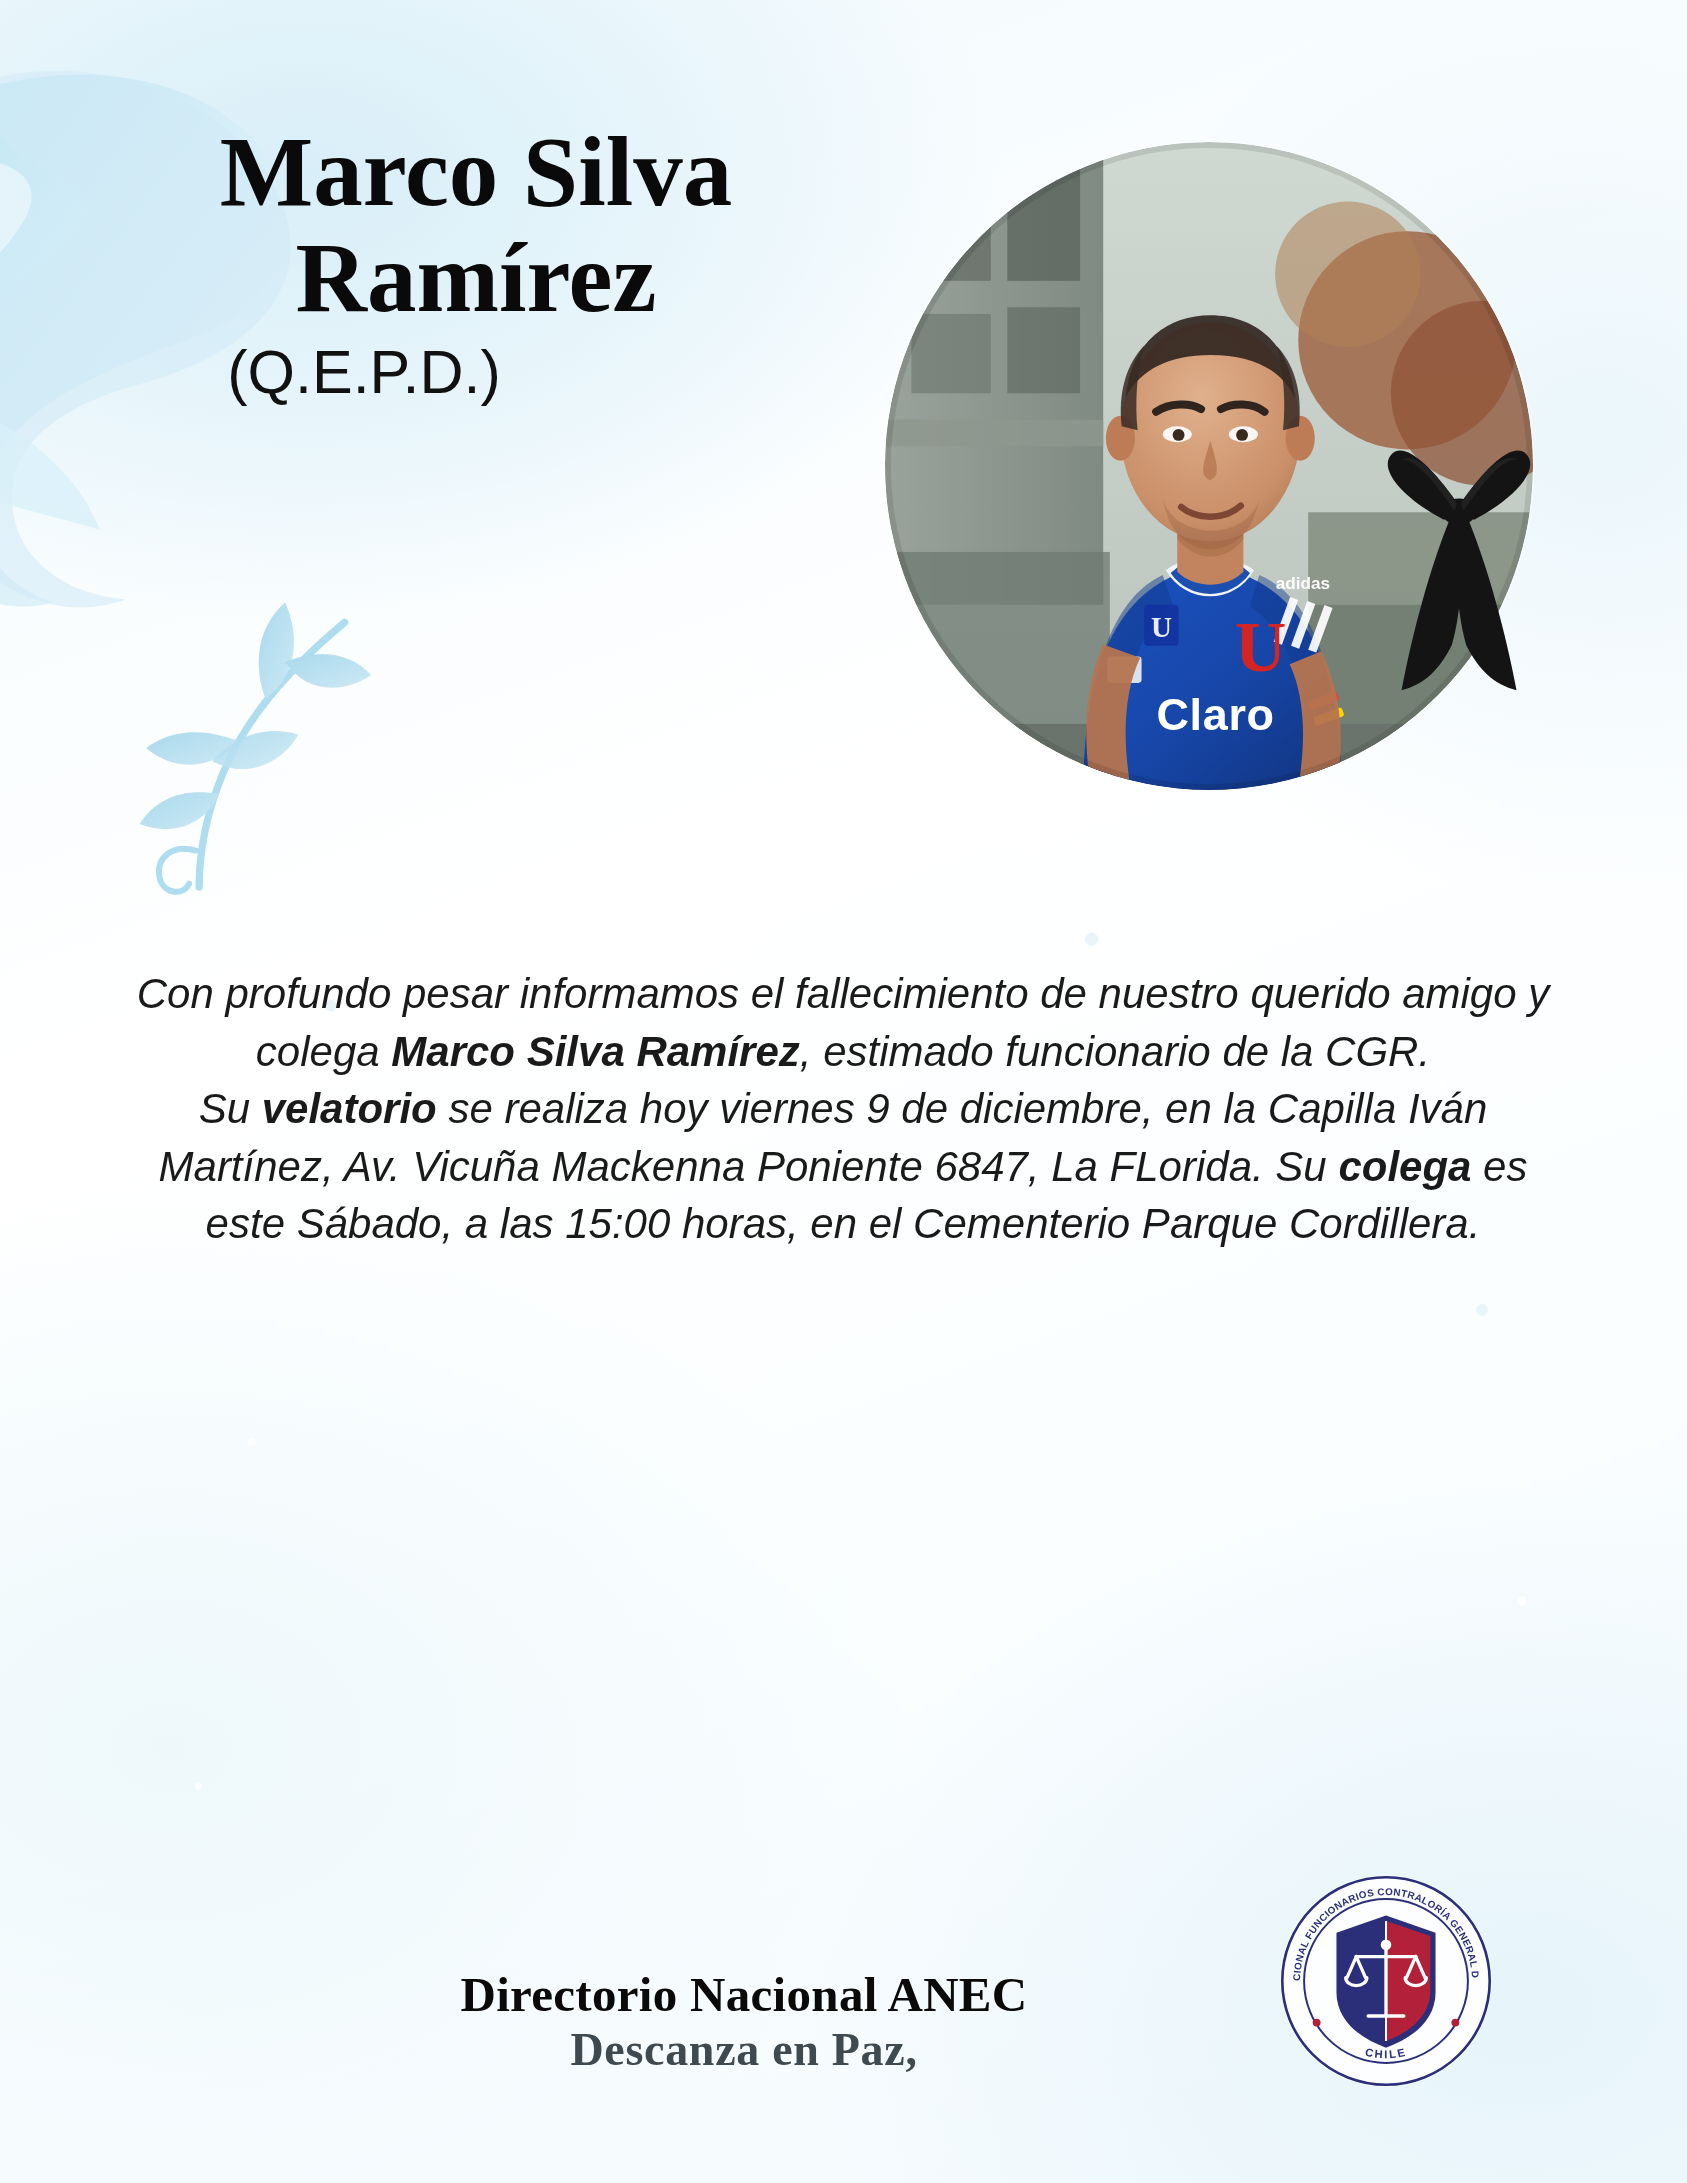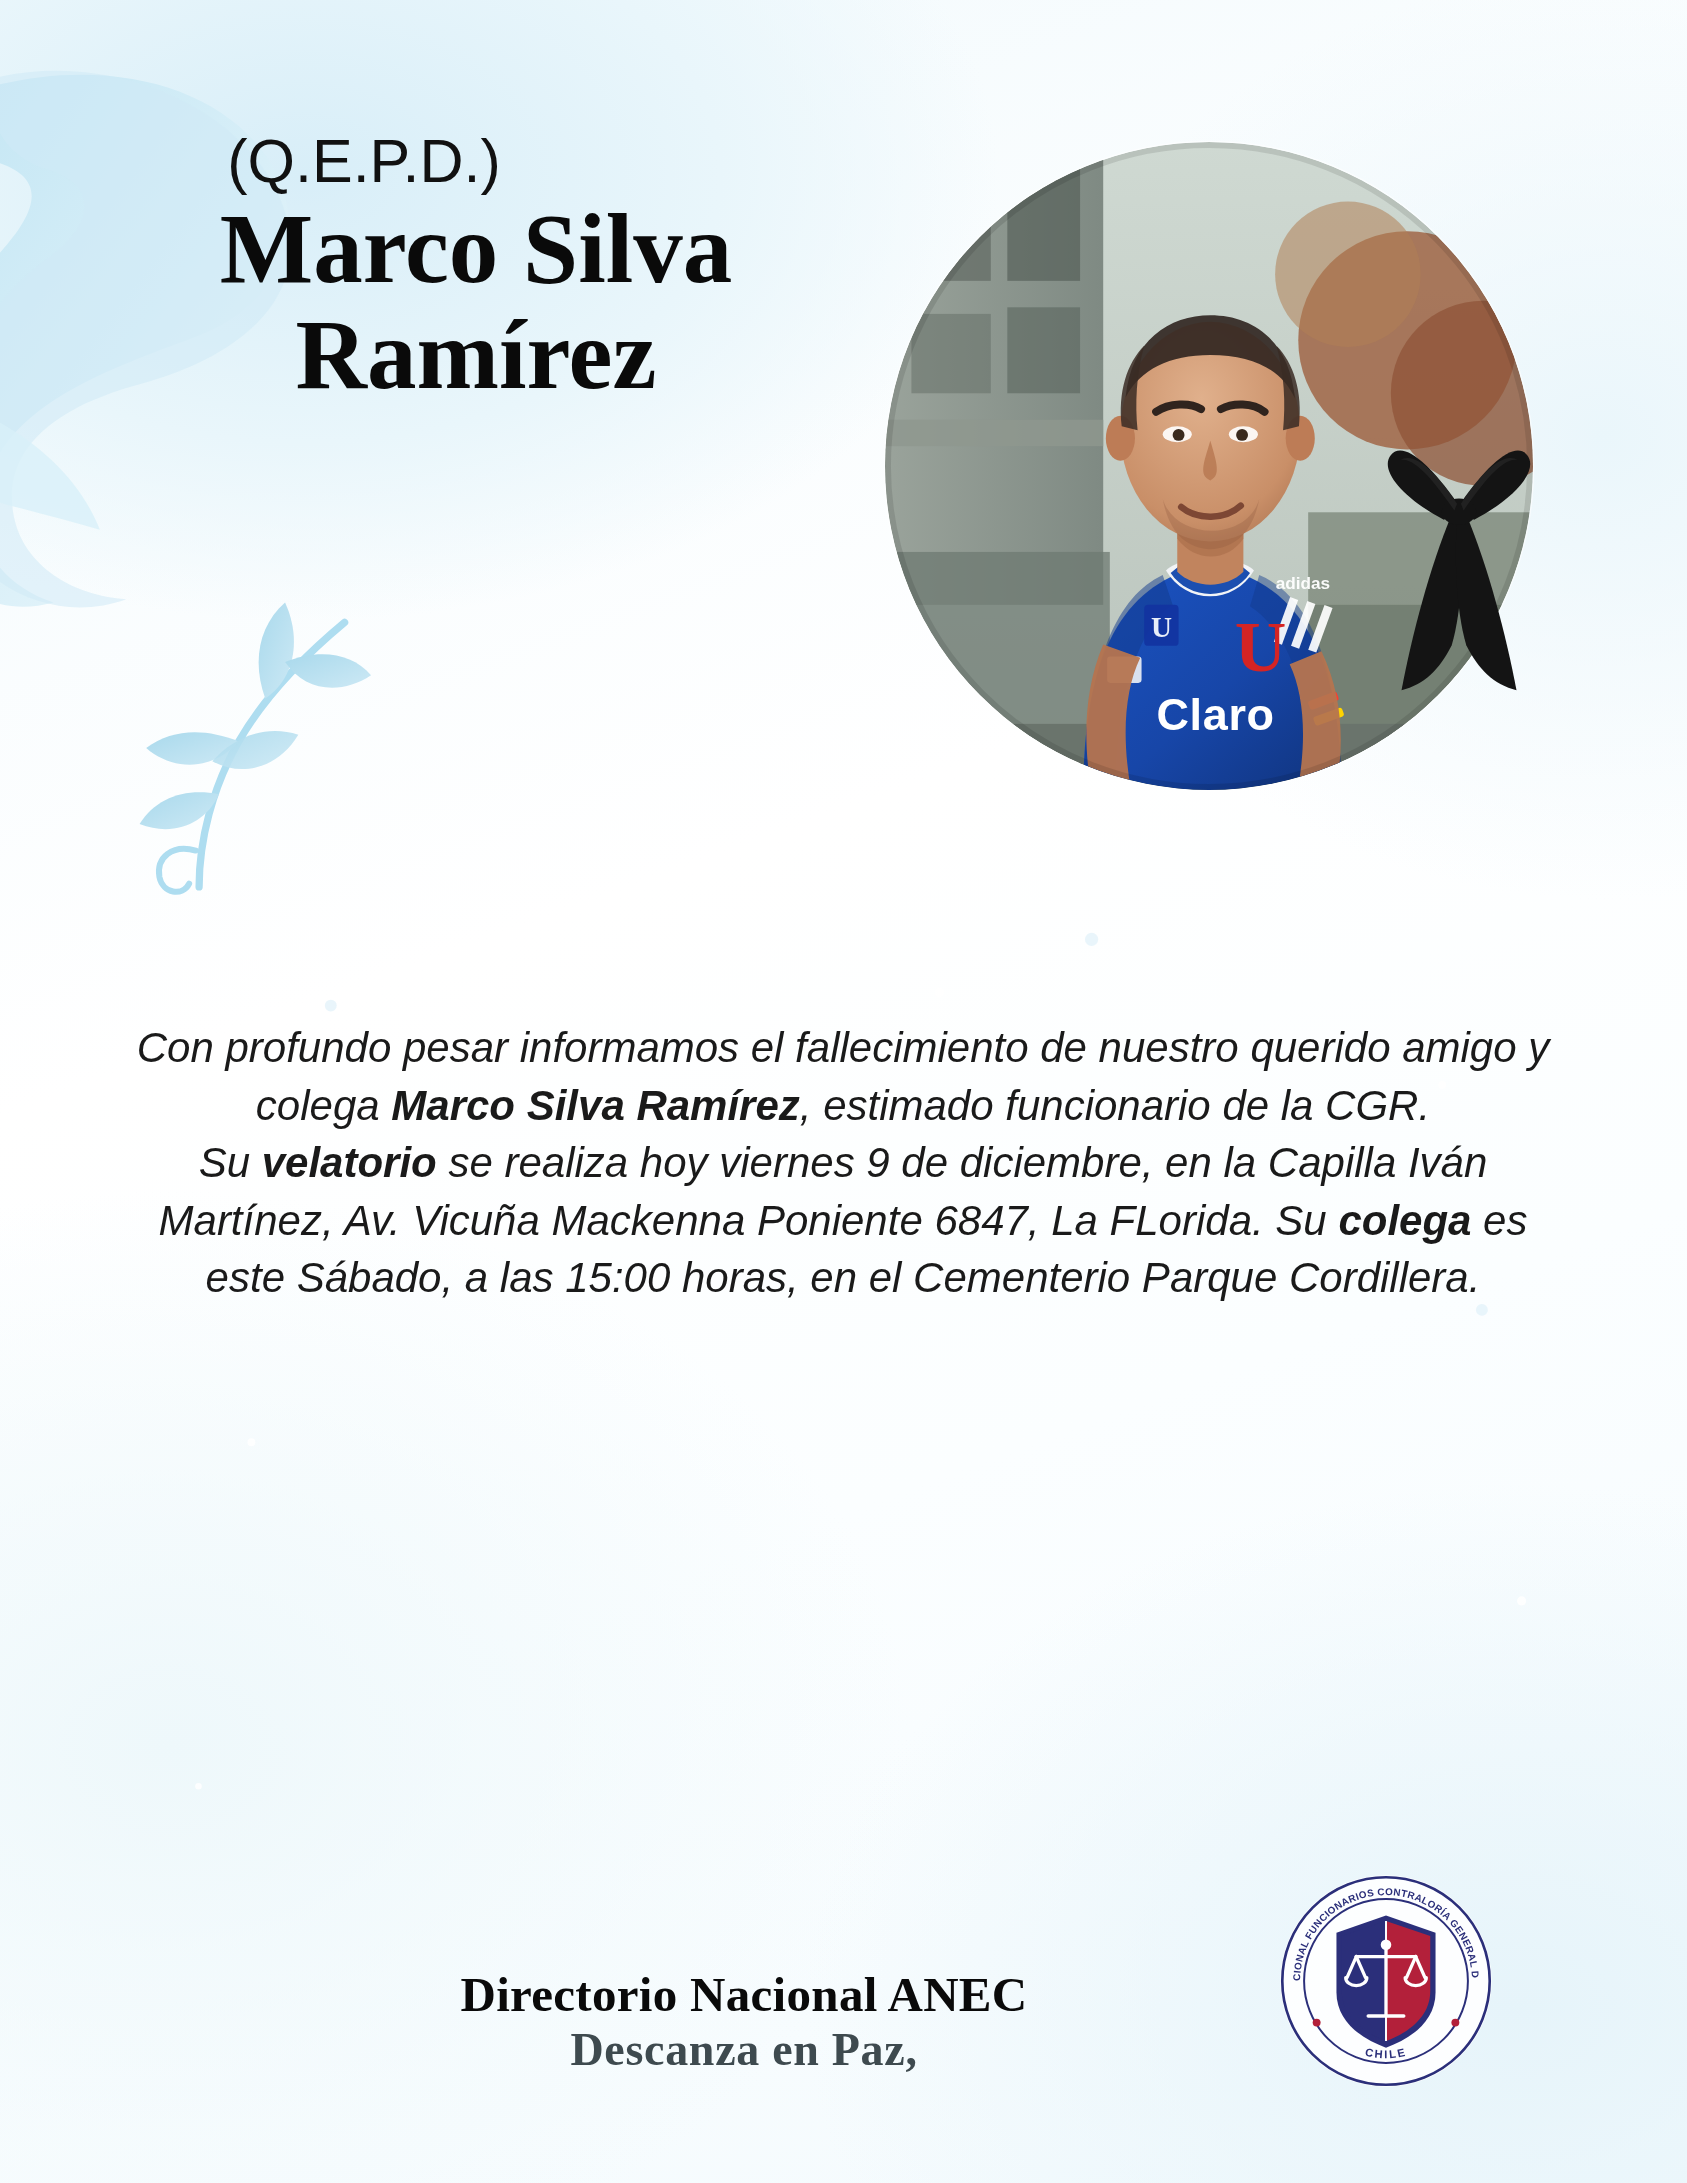--- a/index.html
+++ b/index.html
@@ -92,21 +92,21 @@
     top: 423px;
     width: 152px;
     height: 278px;
     pointer-events: none;
   }
 
   
   #message {
     position: absolute;
     left: 132px;
-    top: 1019px;
+    top: 965px;
     width: 1422px;
     text-align: center;
     font-family: "Liberation Sans", sans-serif;
     font-style: italic;
     font-size: 42px;
     line-height: 1.37;
     color: #1a1a1a;
   }
   #message p {
     margin: 0;
@@ -197,25 +197,25 @@
   <path d="M 400 1080 C 350 1060, 300 1060, 260 1090 C 300 1125, 360 1125, 400 1080 Z" fill="url(#leafGrad)"></path>
   <path d="M 440 1015 C 420 960, 430 905, 470 870 C 495 925, 485 985, 440 1015 Z" fill="url(#leafGrad)"></path>
   <path d="M 470 960 C 520 940, 570 945, 600 980 C 555 1010, 500 1005, 470 960 Z" fill="url(#leafGrad)"></path>
   <path d="M 370 1160 C 320 1150, 275 1165, 250 1205 C 300 1225, 350 1205, 370 1160 Z" fill="url(#leafGrad)"></path>
   <path d="M 360 1110 C 395 1070, 445 1055, 490 1070 C 460 1120, 405 1135, 360 1110 Z" fill="url(#leafGrad)" opacity="0.9"></path>
 
   <path d="M 335 1245 C 300 1235, 275 1255, 280 1285 C 285 1310, 315 1315, 325 1295" fill="none" stroke="#aeddf0" stroke-width="9" stroke-linecap="round"></path>
 </svg>
 
 <div id="header">
-  <div id="qepd">(Q.E.P.D.)</div>
   <div id="name-title">
     <div>Marco Silva</div>
     <div>Ramírez</div>
   </div>
+  <div id="qepd">(Q.E.P.D.)</div>
 </div>
 
 <div id="photo-wrap">
   <svg id="photo-canvas" viewBox="0 0 980 980" preserveAspectRatio="xMidYMid slice">
     <defs>
       <clipPath id="circClip">
           <circle cx="490" cy="490" r="490"></circle>
         </clipPath>
       <linearGradient id="skyG" x1="0" y1="0" x2="0" y2="1">
         <stop offset="0%" stop-color="#cfd9d2"></stop>

